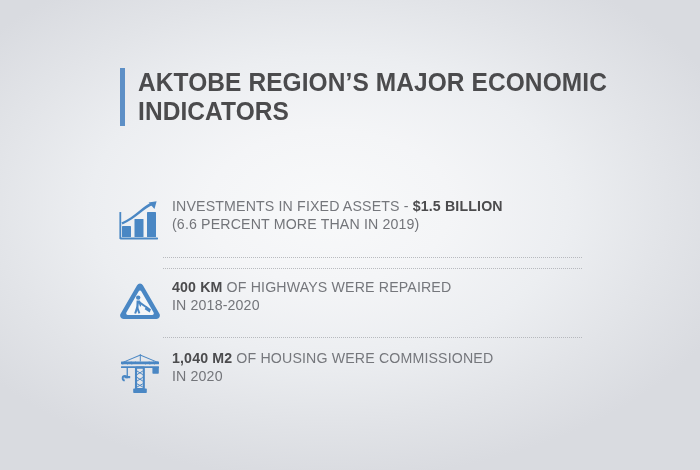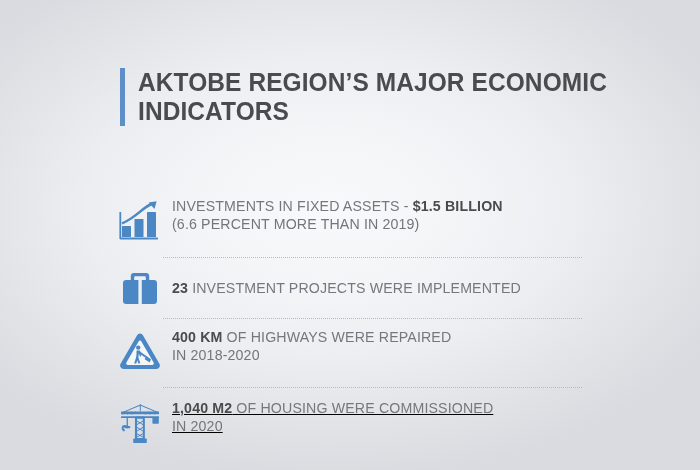--- a/index.html
+++ b/index.html
@@ -100,21 +100,21 @@
     background-image: linear-gradient(to right,
         rgba(175,177,182,0.85) 0 1px, rgba(0,0,0,0) 1px 2px);
     background-size: 2px 1px;
     background-repeat: repeat-x;
   }
 
   
   .r1 { height: 56px; }
   .r2 { height: 42px; align-items: center; }
   .r3 { height: 54px; }
-  .r4 { height: 54px; text-decoration: underline; }
+  .r4 { height: 54px; }
 
   .d1 { margin-top: 5px; margin-bottom: 10px; }
   .d2 { margin-top: 8px; margin-bottom: 8px; }
   .d3 { margin-top: 6px; margin-bottom: 10px; }
 
   .r2 .stat-text { padding-top: 0; }
 
   svg { display: block; }
 </style>
 </head>
@@ -148,35 +148,20 @@
         </svg>
       </div>
       <div class="stat-text">
         <span class="line1"><span class="tail">INVESTMENTS IN FIXED ASSETS - </span><b>$1.5 BILLION</b><span class="tail"></span></span>
         <span class="line2">(6.6 PERCENT MORE THAN IN 2019)</span>
       </div>
     </div>
 
     <div class="divider d1"></div>
 
-    <div class="stat-row r2">
-      <div class="stat-icon">
-        <svg width="44" height="38" viewBox="0 0 44 38" aria-hidden="true">
-          <g fill="#4a87c4">
-            <path d="M16 3 h12 a3.2 3.2 0 0 1 3.2 3.2 V10 h-3.4 V7.2 a1 1 0 0 0 -1 -1
-                     h-9.6 a1 1 0 0 0 -1 1 V10 H12.8 V6.2 A3.2 3.2 0 0 1 16 3 Z"></path>
-            <rect x="5" y="10" width="34" height="24" rx="3.2"></rect>
-          </g>
-          <rect x="20.4" y="10" width="3.4" height="24" fill="#eceff2"></rect>
-        </svg>
-      </div>
-      <div class="stat-text">
-        <span class="line1"><span class="tail"></span><b>23</b><span class="tail"> INVESTMENT PROJECTS WERE IMPLEMENTED</span></span>
-      </div>
-    </div>
 
     <div class="divider d2"></div>
 
     <div class="stat-row r3">
       <div class="stat-icon">
         <svg width="46" height="42" viewBox="0 0 46 42" aria-hidden="true">
           <path d="M20.1 4.2 a3.4 3.4 0 0 1 5.8 0 L42.4 32.8 a3.4 3.4 0 0 1 -2.9 5.1
                    H6.5 a3.4 3.4 0 0 1 -2.9 -5.1 Z" fill="#4a87c4"></path>
           <path d="M21.6 10.4 a1.6 1.6 0 0 1 2.8 0 L36.6 31.6 a1.6 1.6 0 0 1 -1.4 2.4
                    H10.8 a1.6 1.6 0 0 1 -1.4 -2.4 Z" fill="#f4f6f8"></path>

